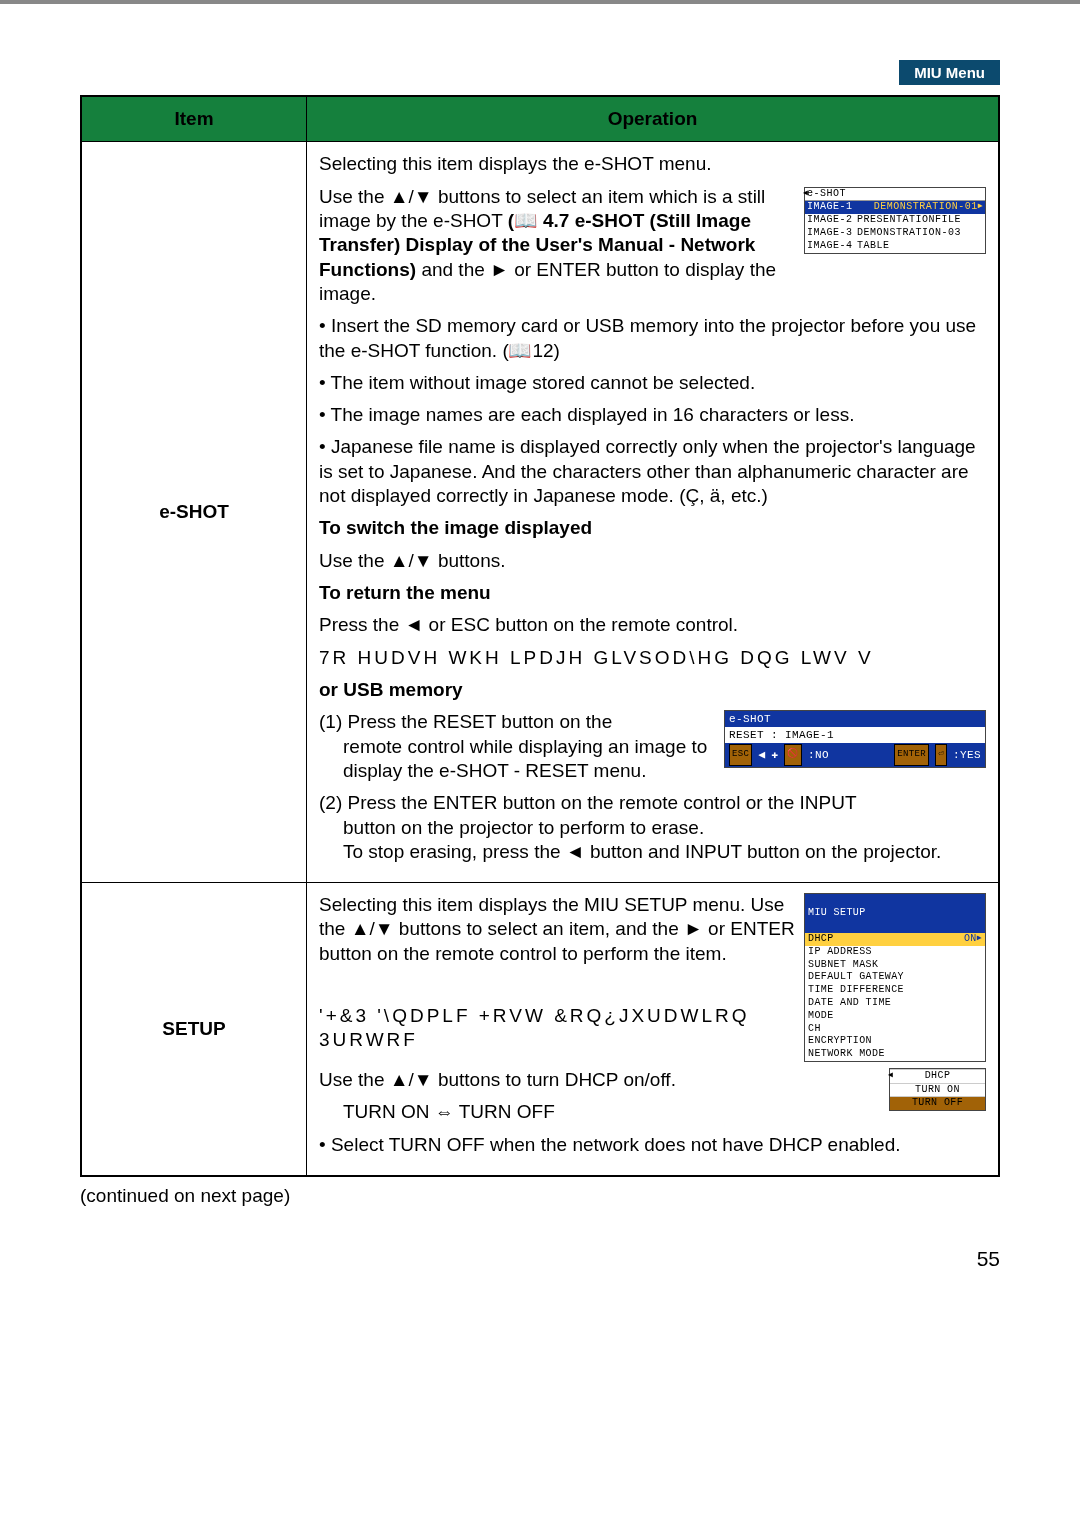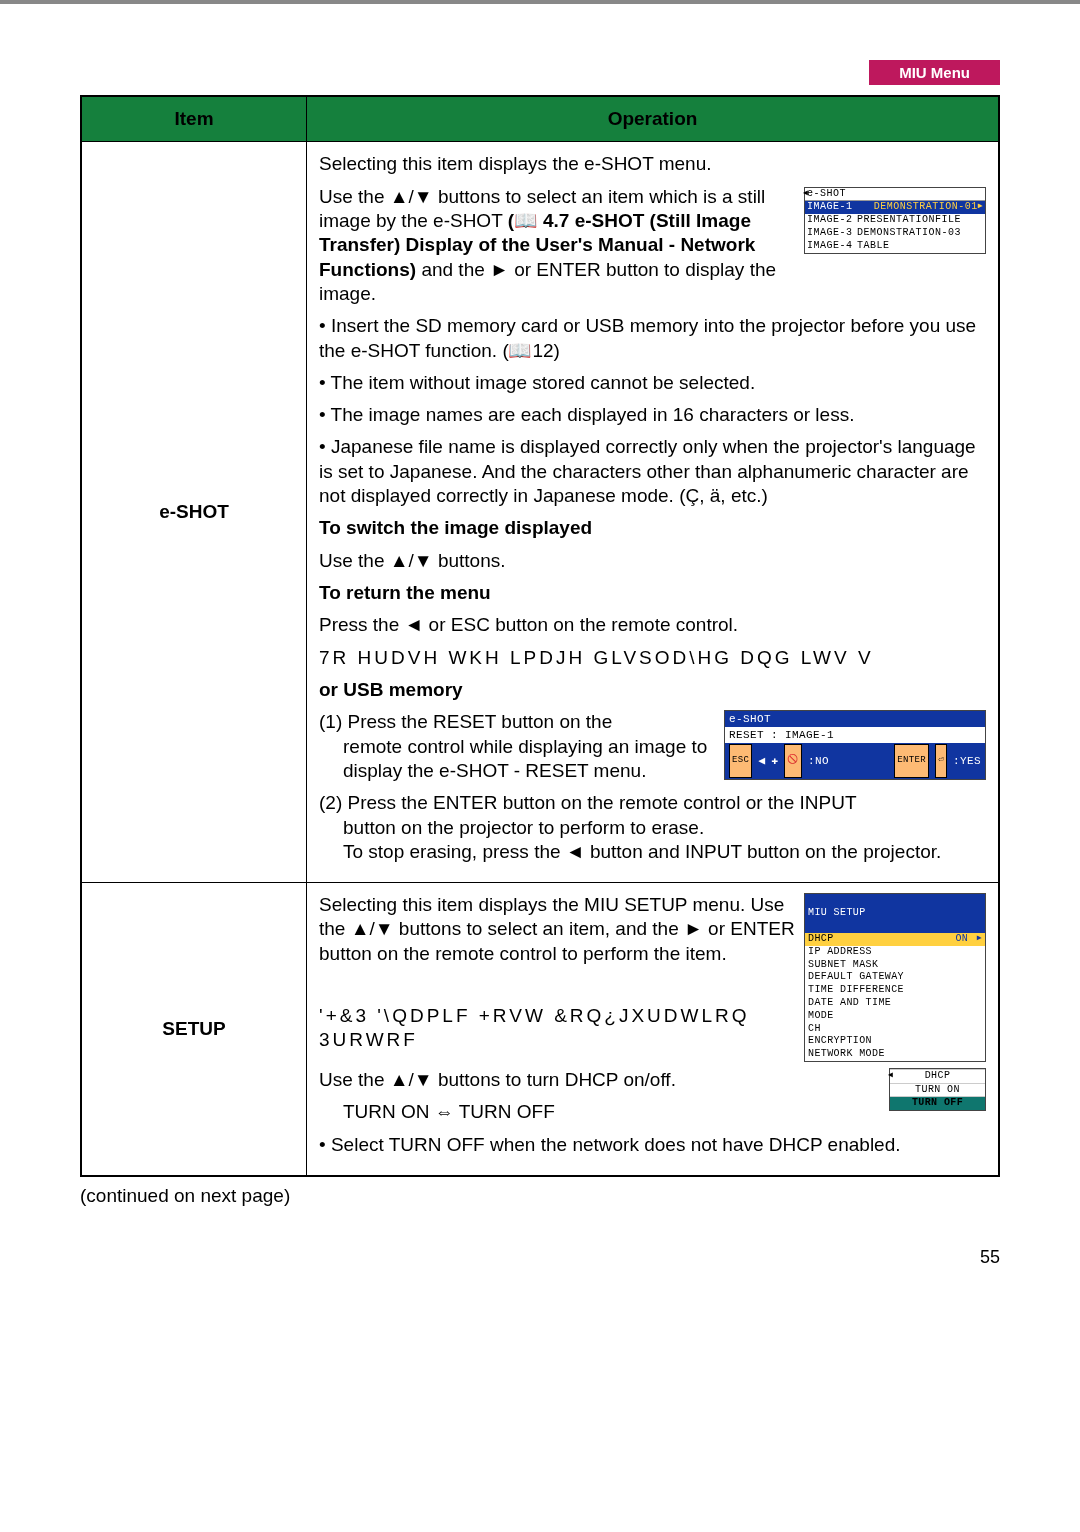--- a/index.html
+++ b/index.html
@@ -15,25 +15,25 @@
   box-sizing: border-box;
   border-top: 4px solid #888;
 }
 .header-bar {
   display: flex;
   justify-content: flex-end;
   margin-top: -4px;
   margin-bottom: 10px;
 }
 .header-tab {
-  background: #be185d;
+  background: #0c4a6e;
   color: #fff;
   font-weight: bold;
   font-size: 15px;
-  padding: 4px 30px;
+  padding: 4px 15px;
 }
 .section-title {
   font-style: italic;
   font-weight: bold;
   font-size: 22px;
   margin: 6px 0 18px 0;
 }
 table.main {
   border-collapse: collapse;
   width: 100%;
@@ -54,21 +54,21 @@
 .item-col {
   width: 200px;
   text-align: center;
   vertical-align: middle !important;
   font-weight: bold;
 }
 .bold { font-weight: bold; }
 .para { margin: 0 0 8px 0; }
 .indent { margin-left: 24px; }
 .cont { font-size: 19px; margin-top: 8px; }
-.pagenum { text-align: right; font-size: 18px; margin-top: 40px; }
+.pagenum { text-align: right; font-size: 21px; margin-top: 40px; }
 
 .eshot-menu {
   float: right;
   width: 180px;
   border: 1px solid #444;
   font-size: 10px;
   font-family: "Courier New", monospace;
   background: #fff;
   margin: 2px 0 4px 8px;
   letter-spacing: 0.5px;
@@ -114,25 +114,25 @@
 .reset-body { padding: 1px 4px; }
 .reset-foot {
   background: #1035a0;
   color: #fff;
   padding: 1px 4px;
   display: flex;
   gap: 6px;
   align-items: center;
 }
 .keycap {
-  background: #fdba74;
+  background: #a16207;
   color: #000;
   border: 1px solid #000;
   font-size: 9px;
-  padding: 10px 2px;
+  padding: 4px 2px;
 }
 
 .miu-menu {
   float: right;
   width: 180px;
   border: 1px solid #444;
   font-size: 10px;
   font-family: "Courier New", monospace;
   background: #fff;
   margin: 0 0 6px 8px;
@@ -147,35 +147,35 @@
 .miu-row.sel .miu-left, .miu-row.sel {
   background: #ffd040;
   color: #000;
 }
 .miu-row.sel::after {
   content: "▶";
   font-size: 8px;
   color: #1035a0;
 }
 .miu-left { flex: 1; }
-.miu-right { width: 30px; text-align: center; color: #1035a0; }
+.miu-right { width: 30px; text-align: right; color: #1035a0; }
 
 .dhcp-menu {
   float: right;
   width: 95px;
   border: 1px solid #444;
   font-size: 10px;
   font-family: "Courier New", monospace;
   background: #fff;
   margin: 0 0 4px 10px;
   letter-spacing: 0.4px;
   text-align: center;
 }
 .dhcp-row { padding: 0 2px; border-top: 1px solid #ccc; }
-.dhcp-row.sel { background: #0f766e; font-weight: bold; }
+.dhcp-row.sel { background: #a16207; }
 .dhcp-head { position: relative; }
 .dhcp-head::before {
   content: "◀"; position: absolute; left: -2px; top: 0; font-size: 8px;
 }
 .clr { clear: both; }
 </style>
 </head>
 <body>
 
 <div class="page">

